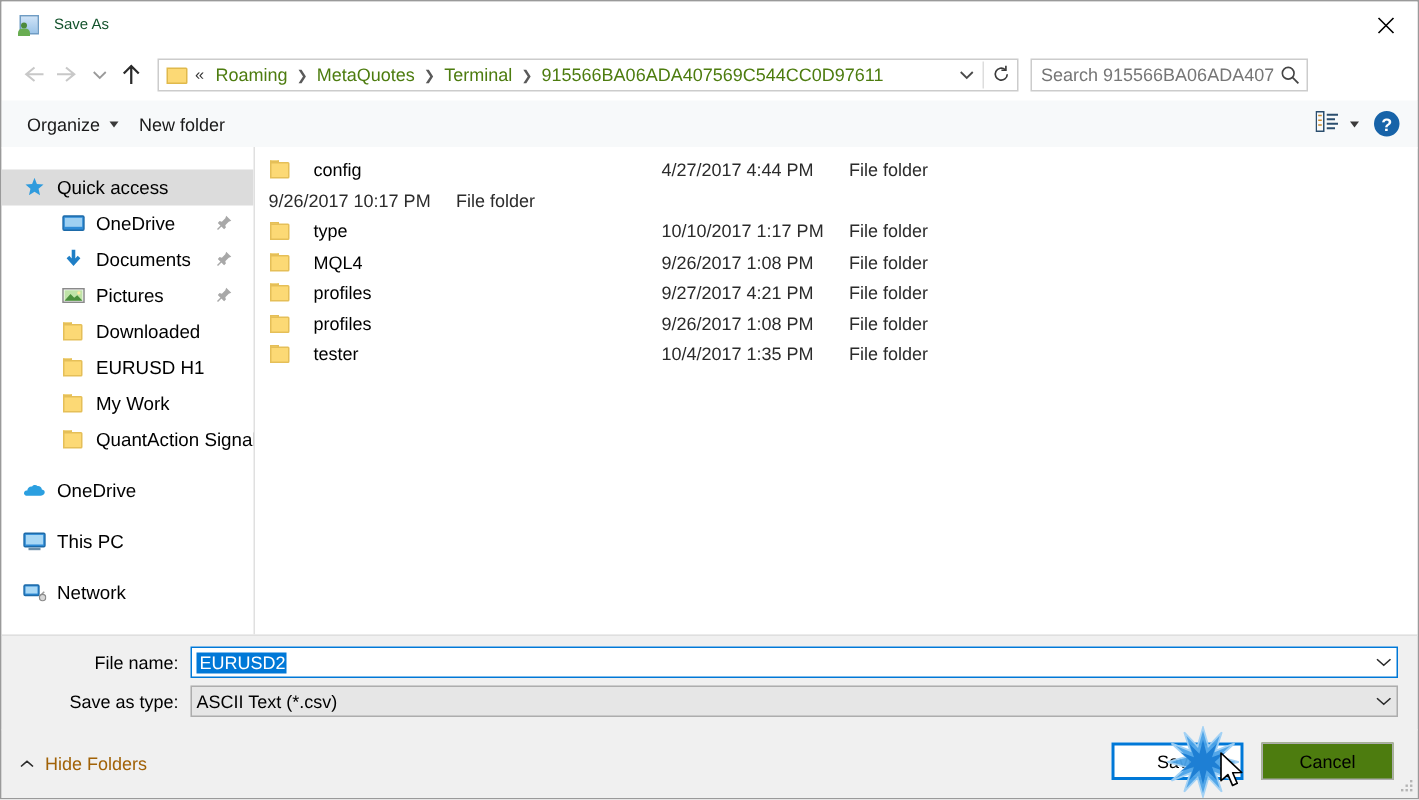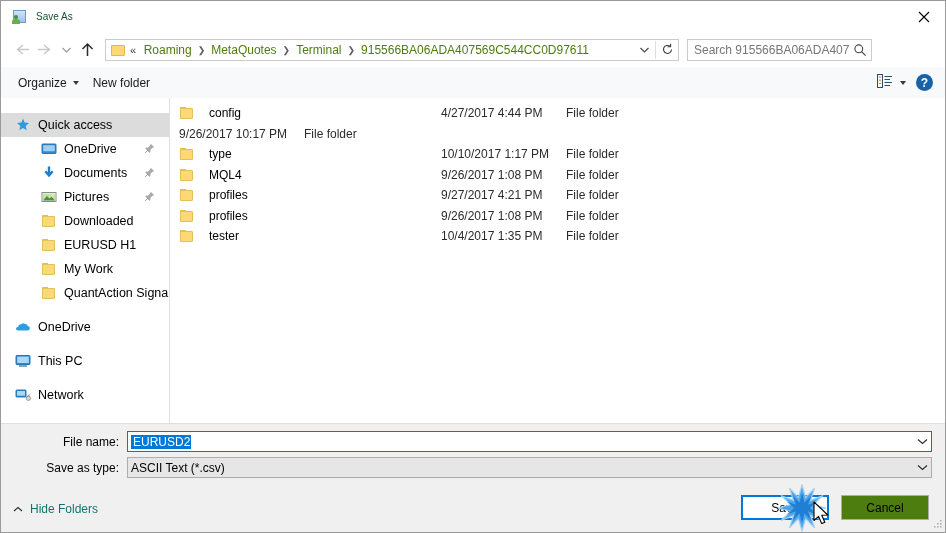--- a/index.html
+++ b/index.html
@@ -387,21 +387,21 @@
     width: 946px; height: 46px;
     background: #f0f0f0;
   }
   .hide-folders {
     position: absolute;
     left: 12px; top: 16px;
     display: flex;
     align-items: center;
     gap: 7px;
     font-size: 12px;
-    color: #0f766e;
+    color: #a16207;
   }
   .btn {
     position: absolute;
     box-sizing: border-box;
     height: 25px;
     width: 88px;
     font-size: 12px;
     color: #000;
     display: flex;
     align-items: center;

